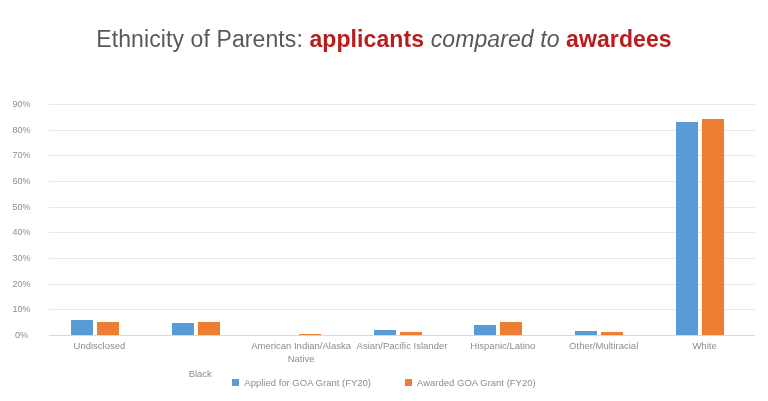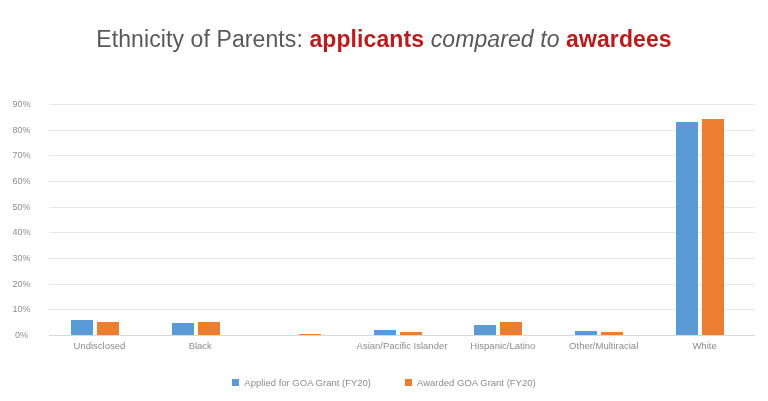--- a/index.html
+++ b/index.html
@@ -204,21 +204,22 @@
         <div class="bar series-awarded" style="height: 2.56667px; background: rgb(237, 125, 49);"></div>
       </div>
       <div class="group" style="left: 605.143px; width: 100.857px;">
         <div class="bar series-applied" style="height: 213.033px; background: rgb(91, 155, 213);"></div>
         <div class="bar series-awarded" style="height: 215.6px; background: rgb(237, 125, 49);"></div>
       </div>
     </div>
 
   <div class="x-axis">
       <div class="x-tick" style="left: 0px; width: 100.857px;">Undisclosed</div>
-      <div class="x-tick" style="left: 100.857px; width: 100.857px;">Black</div>
+      <div class="x-tick" style="left: 100.857px; width: 100.857px; margin-top: 28px;">Black</div>
+      <div class="x-tick" style="left: 201.714px; width: 100.857px;">American Indian/Alaska Native</div>
       <div class="x-tick" style="left: 302.571px; width: 100.857px;">Asian/Pacific Islander</div>
       <div class="x-tick" style="left: 403.429px; width: 100.857px;">Hispanic/Latino</div>
       <div class="x-tick" style="left: 605.143px; width: 100.857px;">White</div>
       <div class="x-tick" style="left: 504.286px; width: 100.857px;">Other/Multiracial</div>
     </div>
 
   <div class="legend">
       <div class="legend-item">
         <span class="legend-swatch" style="background: rgb(91, 155, 213);"></span>
         <span>Applied for GOA Grant (FY20)</span>

